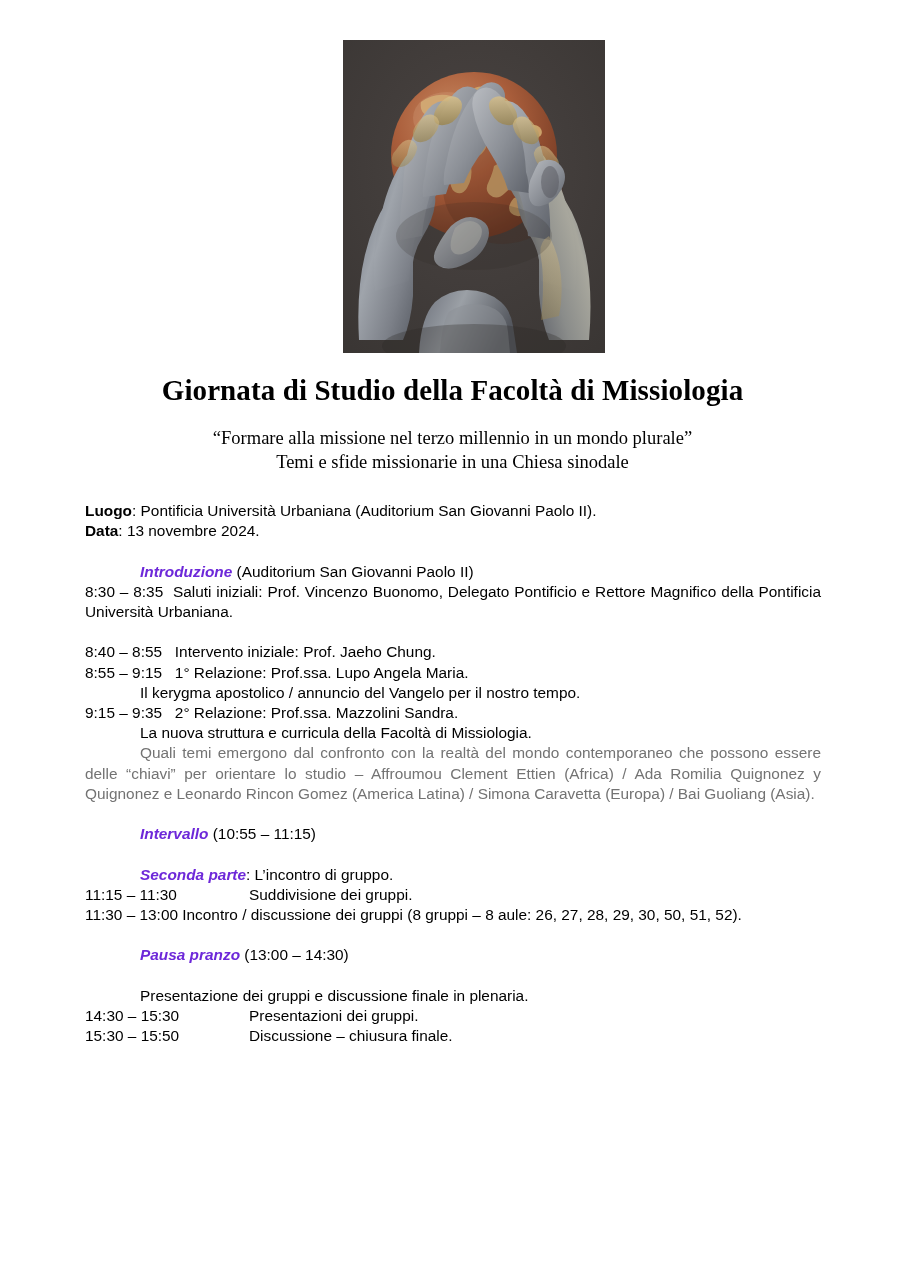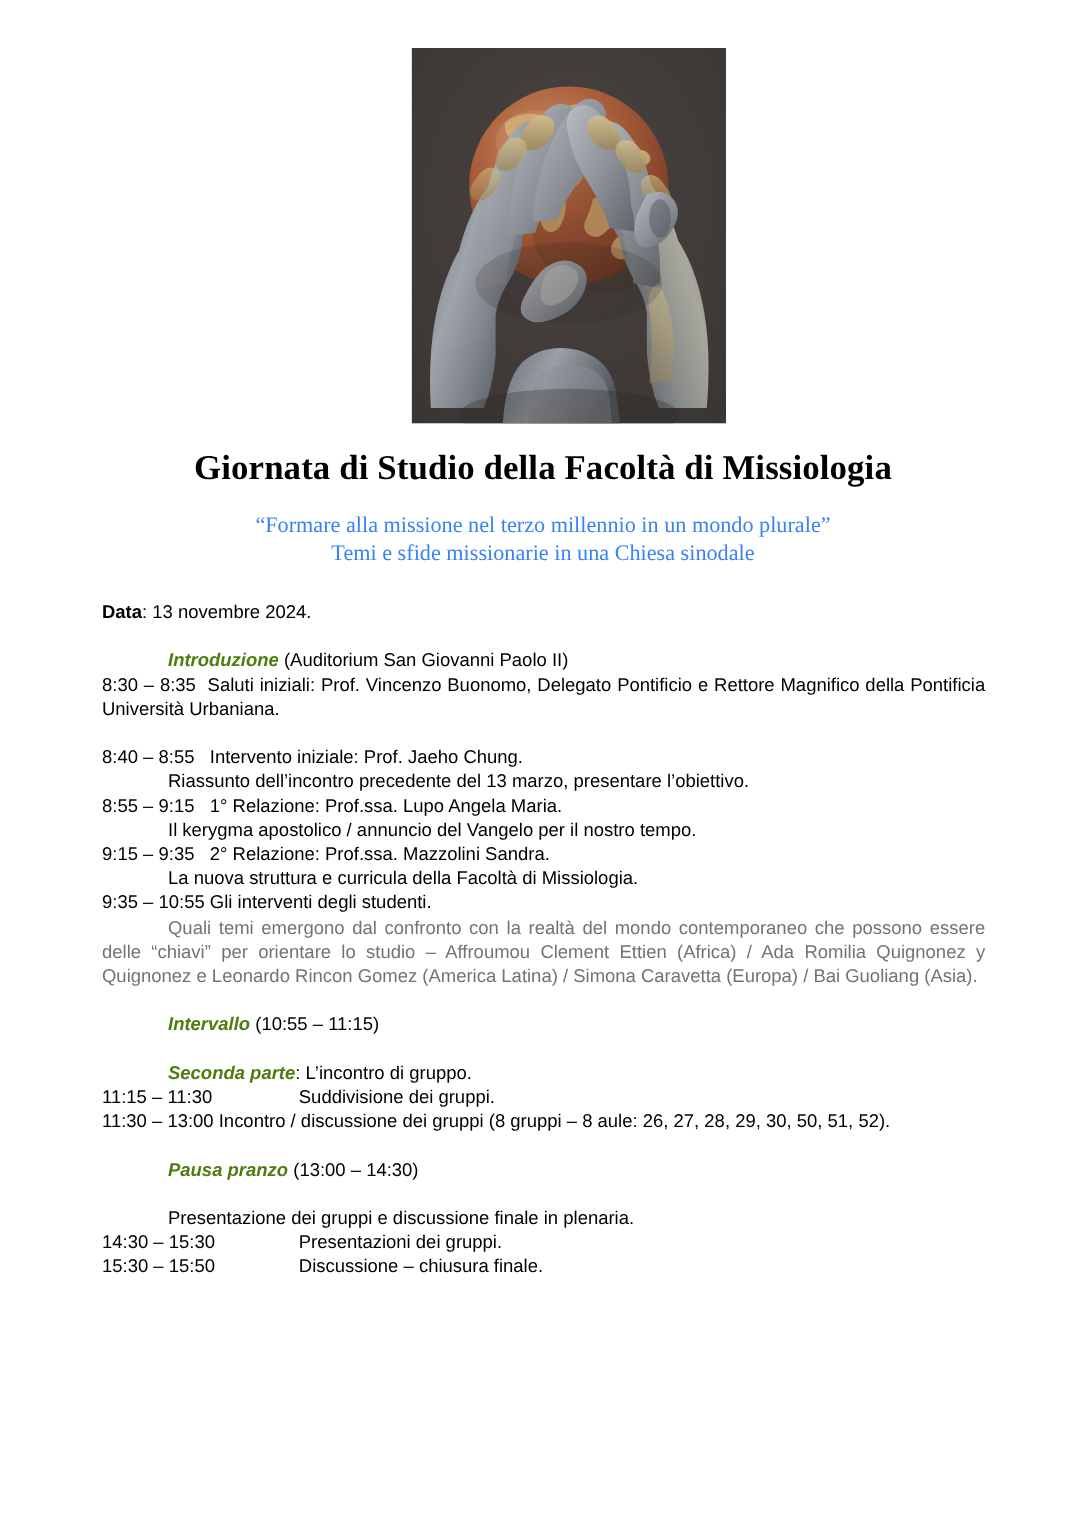--- a/index.html
+++ b/index.html
@@ -49,21 +49,21 @@
   }
   .doc-subtitle {
     position: absolute;
     left: 85px;
     top: 427px;
     width: 735px;
     text-align: center;
     font-family: "Liberation Serif", serif;
     font-size: 18.5px;
     line-height: 23.5px;
-    color: #3b82f6;
+    color: #000000;
   }
 
   
   .body-block {
     position: absolute;
     left: 85px;
     top: 501px;
     width: 736px;
   }
   .ln {
@@ -76,21 +76,21 @@
   .ln.just {
     text-align: justify;
     text-justify: inter-word;
   }
   .gap { height: 20.2px; }
   .indent { padding-left: 55px; }
   .b { font-weight: bold; }
   .sec {
     font-weight: bold;
     font-style: italic;
-    color: #4d7c0f;
+    color: #6d28d9;
   }
   .tabcol {
     display: inline-block;
     min-width: 164px;
   }
   .p-just {
     font-family: "Liberation Sans", sans-serif;
     font-size: 15.4px;
     line-height: 20.2px;
     text-align: justify;
@@ -206,36 +206,35 @@
 
   <div class="doc-title">Giornata di Studio della Facoltà di Missiologia</div>
 
   <div class="doc-subtitle">
     <div>“Formare alla missione nel terzo millennio in un mondo plurale”</div>
     <div>Temi e sfide missionarie in una Chiesa sinodale</div>
   </div>
 
   <div class="body-block">
 
+    <div class="ln"><span class="b">Luogo</span><span>: Pontificia Università Urbaniana (Auditorium San Giovanni Paolo II).</span></div>
     <div class="ln"><span class="b">Data</span><span>: 13 novembre 2024.</span></div>
 
     <div class="gap"></div>
 
     <div class="ln indent"><span class="sec">Introduzione</span><span> (Auditorium San Giovanni Paolo II)</span></div>
     <div class="ln just">8:30 – 8:35  Saluti iniziali: Prof. Vincenzo Buonomo, Delegato Pontificio e Rettore Magnifico della Pontificia Università Urbaniana.</div>
 
     <div class="gap"></div>
 
     <div class="ln">8:40 – 8:55   Intervento iniziale: Prof. Jaeho Chung.</div>
-    <div class="ln indent">Riassunto dell’incontro precedente del 13 marzo, presentare l’obiettivo.</div>
     <div class="ln">8:55 – 9:15   1° Relazione: Prof.ssa. Lupo Angela Maria.</div>
     <div class="ln indent">Il kerygma apostolico / annuncio del Vangelo per il nostro tempo.</div>
     <div class="ln">9:15 – 9:35   2° Relazione: Prof.ssa. Mazzolini Sandra.</div>
     <div class="ln indent">La nuova struttura e curricula della Facoltà di Missiologia.</div>
-    <div class="ln">9:35 – 10:55 Gli interventi degli studenti.</div>
     <p class="p-just">Quali temi emergono dal confronto con la realtà del mondo contemporaneo che possono essere delle “chiavi” per orientare lo studio – Affroumou Clement Ettien (Africa) / Ada Romilia Quignonez y Quignonez e Leonardo Rincon Gomez (America Latina) / Simona Caravetta (Europa) / Bai Guoliang (Asia).</p>
 
     <div class="gap"></div>
 
     <div class="ln indent"><span class="sec">Intervallo</span><span> (10:55 – 11:15)</span></div>
 
     <div class="gap"></div>
 
     <div class="ln indent"><span class="sec">Seconda parte</span><span>: L’incontro di gruppo.</span></div>
     <div class="ln"><span class="tabcol">11:15 – 11:30</span><span>Suddivisione dei gruppi.</span></div>

